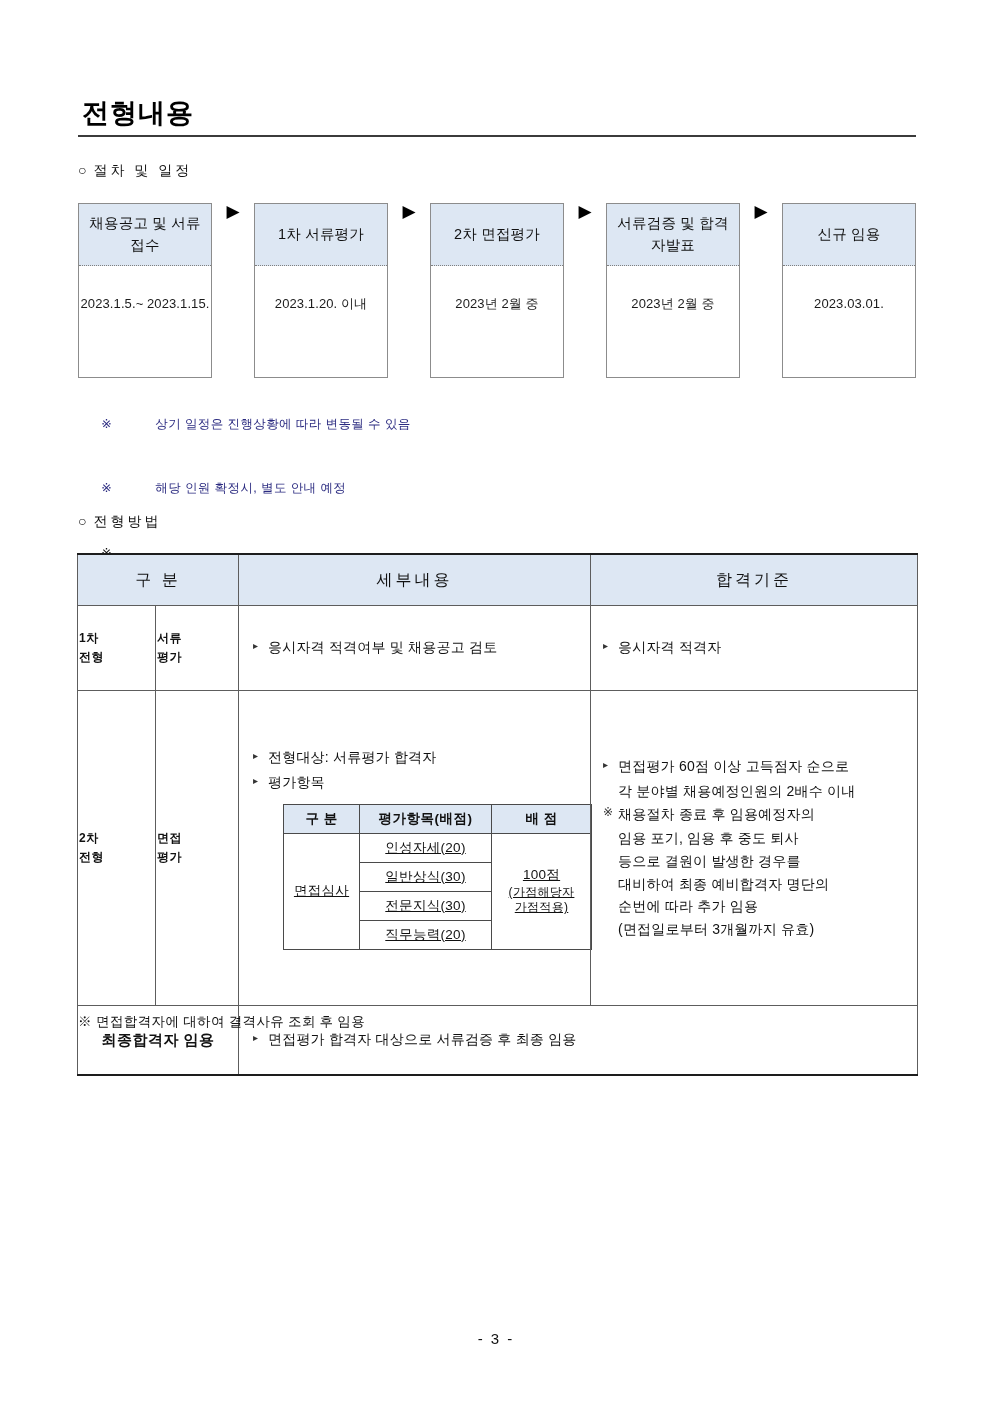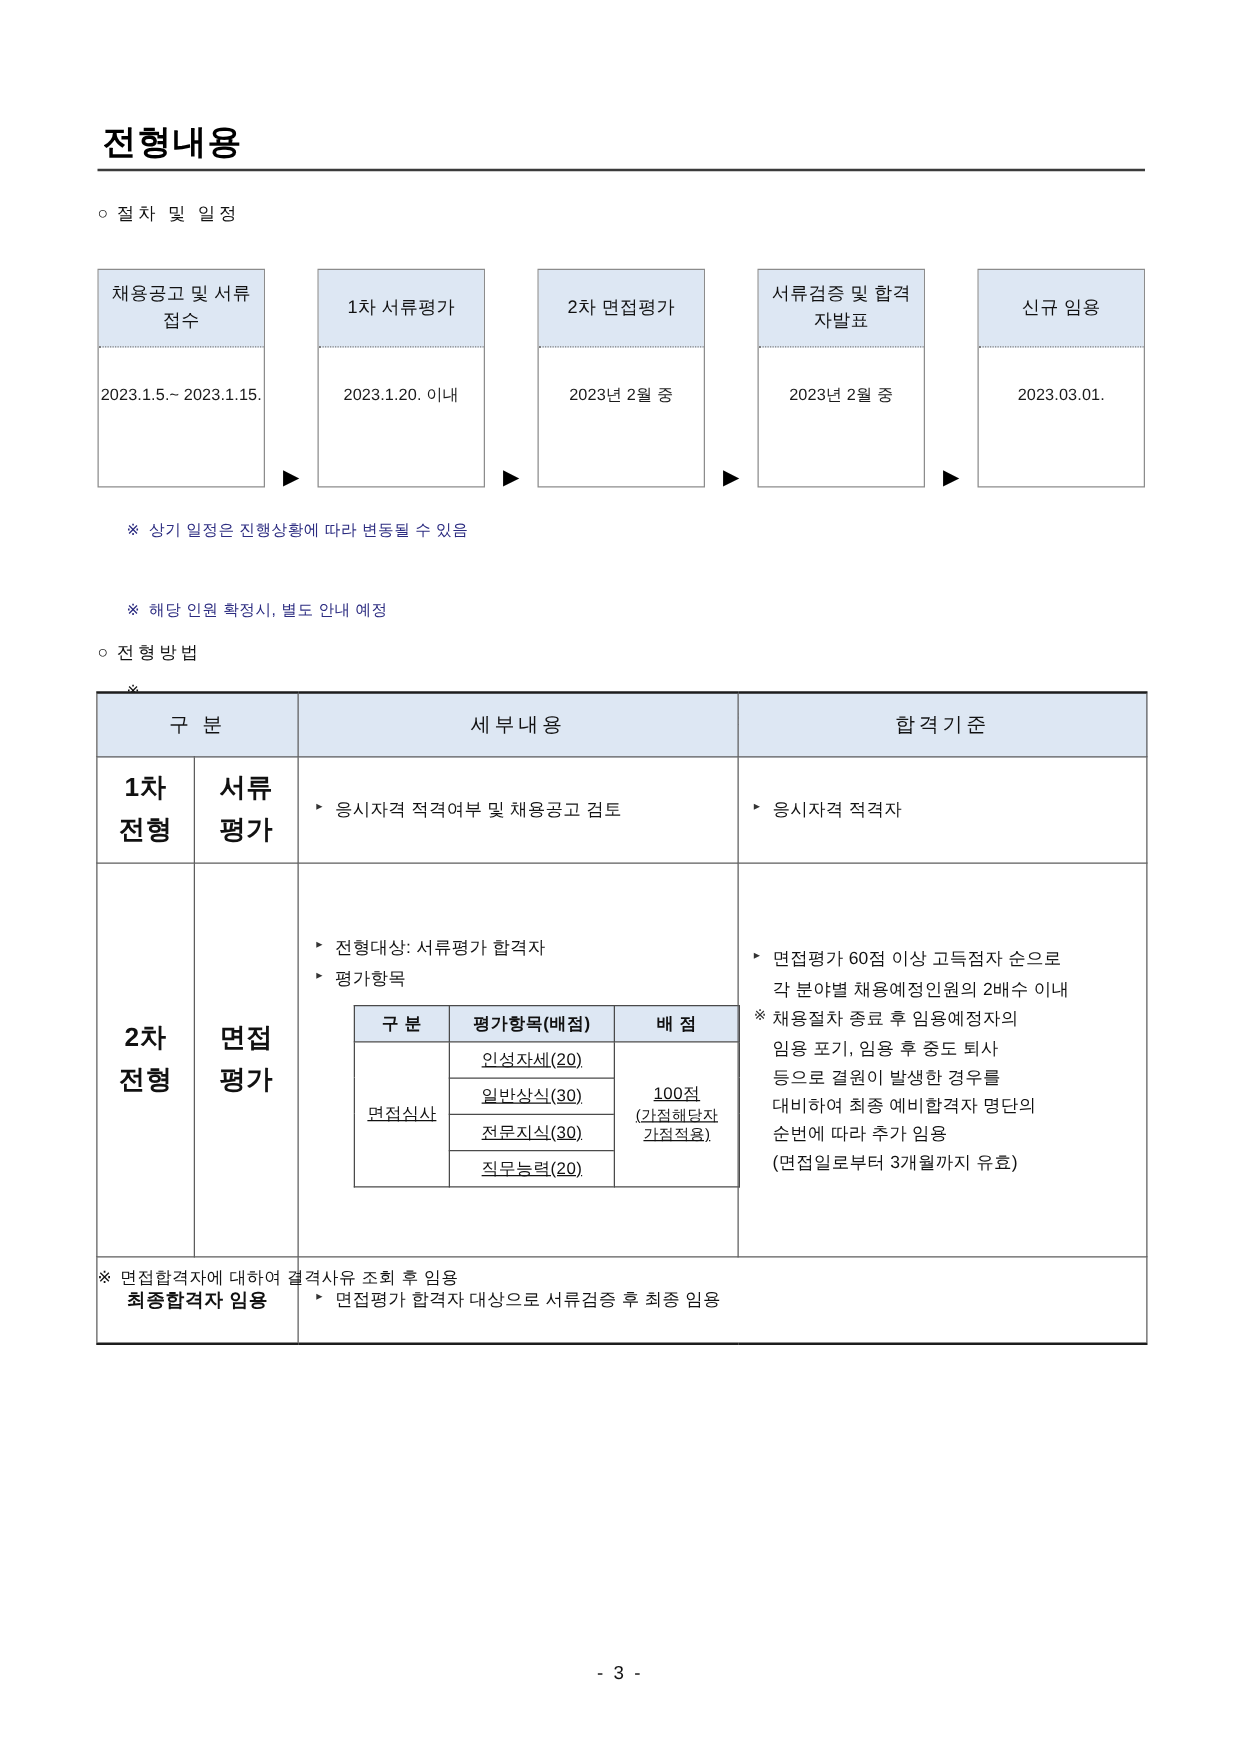--- a/index.html
+++ b/index.html
@@ -58,22 +58,21 @@
     letter-spacing: 0;
   }
 
   
   .flow {
     position: absolute;
     left: 78px;
     top: 203px;
     width: 840px;
     display: flex;
-    align-items: flex-end;
-    margin-top: 12px;
+    align-items: flex-start;
   }
   .flow-box {
     width: 134px;
     height: 175px;
     border: 1px solid #8c8c8c;
     background: #ffffff;
     box-sizing: border-box;
     display: flex;
     flex-direction: column;
     flex: none;
@@ -128,21 +127,21 @@
     line-height: 1.72;
     letter-spacing: 0.4px;
     white-space: pre-wrap;
   }
   .note.blue { color: #2b2b80; }
   .note.dark { color: #101010; }
   .note .mark {
     display: inline-block;
     width: 18px;
   }
-  .note .body { display: inline; }
+  .note .body { display: inline; margin-left: 36px; }
   .note.wrap .body {
     display: inline-block;
     width: 832px;
     vertical-align: top;
     text-indent: 0;
   }
 
   
   .main-table-wrap {
     position: absolute;
@@ -164,22 +163,21 @@
     background: #dde7f3;
     font-weight: normal;
     font-size: 16px;
     letter-spacing: 3px;
     height: 48px;
     text-align: center;
     border-top: 2.5px solid #1d1d1d;
     border-bottom: 1px solid #5d5d5d;
   }
   .cell-cat {
-    text-align: center;
-    font-size: 21px;
+    font-size: 12px;
     font-weight: bold;
     line-height: 1.55;
     letter-spacing: 0.5px;
   }
   .cell-detail {
     padding: 12px 10px 12px 14px;
     font-size: 14px;
     line-height: 1.62;
   }
   .cell-criteria {
@@ -263,20 +261,21 @@
   }
 
   
   .foot-note {
     position: absolute;
     left: 78px;
     top: 1013px;
     font-size: 13.5px;
     letter-spacing: 0.4px;
     color: #111;
+    font-family: Liberation Serif, serif;
   }
   .foot-note .mark { display: inline-block; width: 18px; }
 
   
   .page-no {
     position: absolute;
     left: 0;
     right: 0;
     top: 1330px;
     text-align: center;

